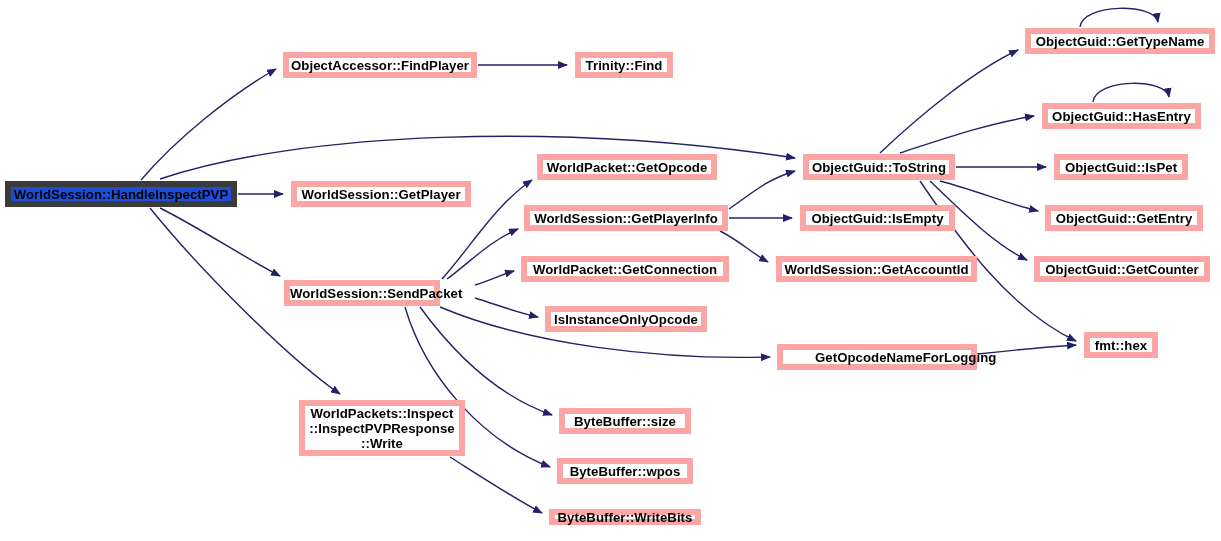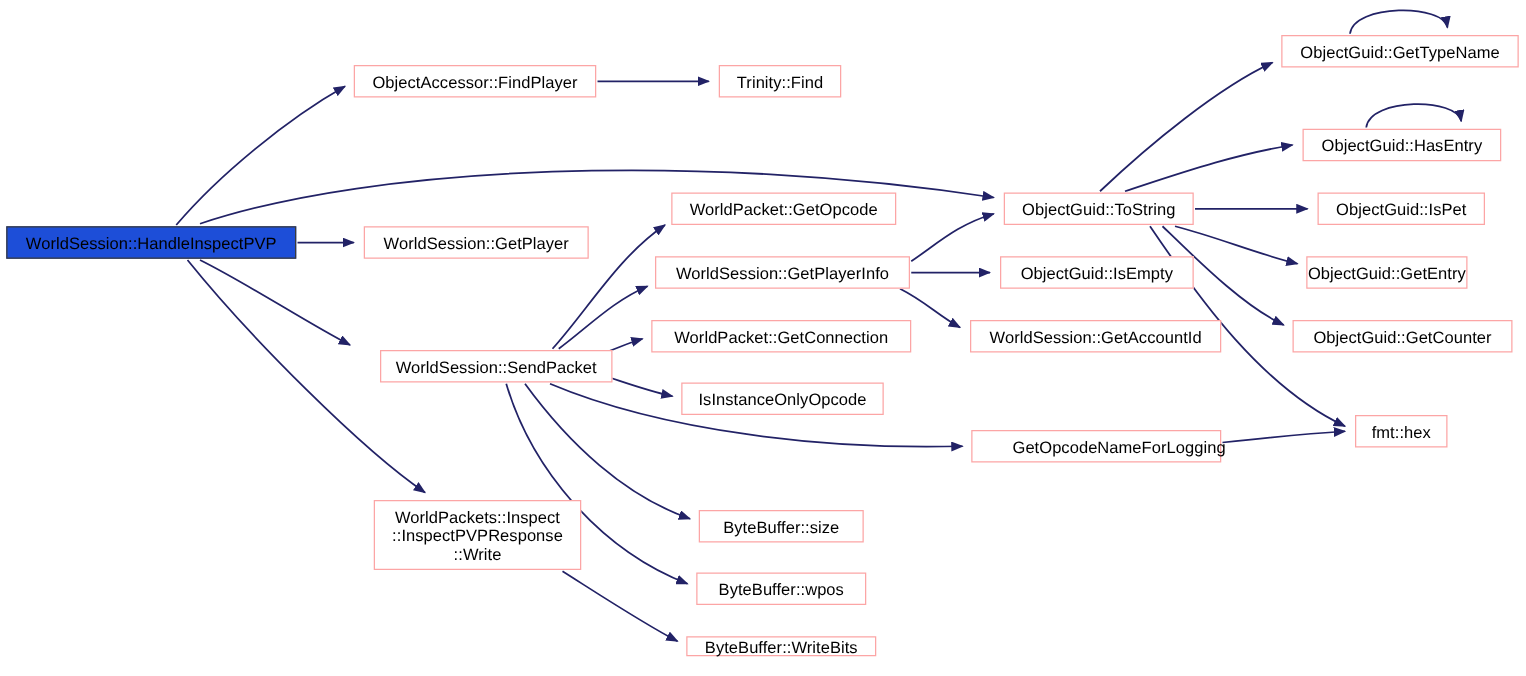--- a/index.html
+++ b/index.html
@@ -27,31 +27,32 @@
     left: 0;
     top: 0;
     width: 1221px;
     height: 541px;
     pointer-events: none;
   }
   .node {
     position: absolute;
     box-sizing: border-box;
     background: #ffffff;
-    border: 1px solid #fca5a5;
+    border: 6px solid #fca5a5;
     display: flex;
     align-items: center;
     justify-content: center;
     text-align: center;
     color: #000000;
     font-size: 13.2px;
     line-height: 15px;
     letter-spacing: 0.05px;
     white-space: pre-line;
     cursor: pointer;
+    font-weight: bold;
   }
   .node.root {
     background: #1d4ed8;
     border-color: #3a3a3a;
   }
   .node .label {
     display: block;
     width: 100%;
     padding: 0 1px;
   }
@@ -95,36 +96,36 @@
         <path d="M 1080 27 C 1083 3 1155 3 1158 22" marker-end="url(#arrowhead)"></path>
         <path d="M 1093 102 C 1096 78 1166 78 1169 97" marker-end="url(#arrowhead)"></path>
       </g>
   </svg>
 
   <div id="node-layer">
       <div class="node root" style="left: 5px; top: 181px; width: 232px; height: 26px;"><span class="label">WorldSession::HandleInspectPVP</span></div>
       <div class="node" style="left: 283px; top: 52px; width: 194px; height: 26px;"><span class="label">ObjectAccessor::FindPlayer</span></div>
       <div class="node" style="left: 575px; top: 52px; width: 98px; height: 26px;"><span class="label">Trinity::Find</span></div>
       <div class="node" style="left: 291px; top: 181px; width: 180px; height: 26px;"><span class="label">WorldSession::GetPlayer</span></div>
-      <div class="node" style="left: 304px; top: 280px; width: 186px; height: 26px;"><span class="label">WorldSession::SendPacket</span></div>
+      <div class="node" style="left: 284px; top: 280px; width: 156px; height: 26px;"><span class="label">WorldSession::SendPacket</span></div>
       <div class="node" style="left: 299px; top: 400px; width: 166px; height: 56px;"><span class="label">WorldPackets::Inspect
 ::InspectPVPResponse
 ::Write</span></div>
       <div class="node" style="left: 537px; top: 154px; width: 180px; height: 26px;"><span class="label">WorldPacket::GetOpcode</span></div>
       <div class="node" style="left: 524px; top: 205px; width: 204px; height: 26px;"><span class="label">WorldSession::GetPlayerInfo</span></div>
       <div class="node" style="left: 521px; top: 256px; width: 208px; height: 26px;"><span class="label">WorldPacket::GetConnection</span></div>
       <div class="node" style="left: 545px; top: 306px; width: 162px; height: 26px;"><span class="label">IsInstanceOnlyOpcode</span></div>
       <div class="node" style="left: 559px; top: 408px; width: 132px; height: 26px;"><span class="label">ByteBuffer::size</span></div>
       <div class="node" style="left: 557px; top: 458px; width: 136px; height: 26px;"><span class="label">ByteBuffer::wpos</span></div>
       <div class="node" style="left: 549px; top: 509px; width: 152px; height: 16px;"><span class="label">ByteBuffer::WriteBits</span></div>
       <div class="node" style="left: 803px; top: 154px; width: 152px; height: 26px;"><span class="label">ObjectGuid::ToString</span></div>
       <div class="node" style="left: 800px; top: 205px; width: 155px; height: 26px;"><span class="label">ObjectGuid::IsEmpty</span></div>
       <div class="node" style="left: 776px; top: 256px; width: 201px; height: 26px;"><span class="label">WorldSession::GetAccountId</span></div>
       <div class="node" style="left: 777px; top: 344px; width: 200px; height: 26px; padding-left: 32px;"><span class="label">GetOpcodeNameForLogging</span></div>
       <div class="node" style="left: 1025px; top: 28px; width: 190px; height: 26px;"><span class="label">ObjectGuid::GetTypeName</span></div>
       <div class="node" style="left: 1042px; top: 103px; width: 159px; height: 26px;"><span class="label">ObjectGuid::HasEntry</span></div>
       <div class="node" style="left: 1054px; top: 154px; width: 134px; height: 26px;"><span class="label">ObjectGuid::IsPet</span></div>
-      <div class="node" style="left: 1045px; top: 205px; width: 129px; height: 26px;"><span class="label">ObjectGuid::GetEntry</span></div>
+      <div class="node" style="left: 1045px; top: 205px; width: 158px; height: 26px;"><span class="label">ObjectGuid::GetEntry</span></div>
       <div class="node" style="left: 1034px; top: 256px; width: 176px; height: 26px;"><span class="label">ObjectGuid::GetCounter</span></div>
       <div class="node" style="left: 1084px; top: 332px; width: 74px; height: 26px;"><span class="label">fmt::hex</span></div>
     </div>
 
 </div>
 
 </body></html>

